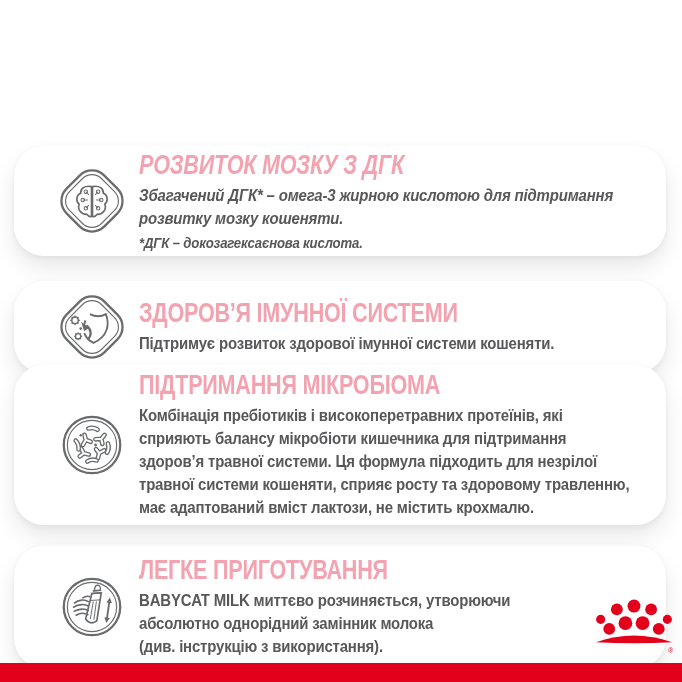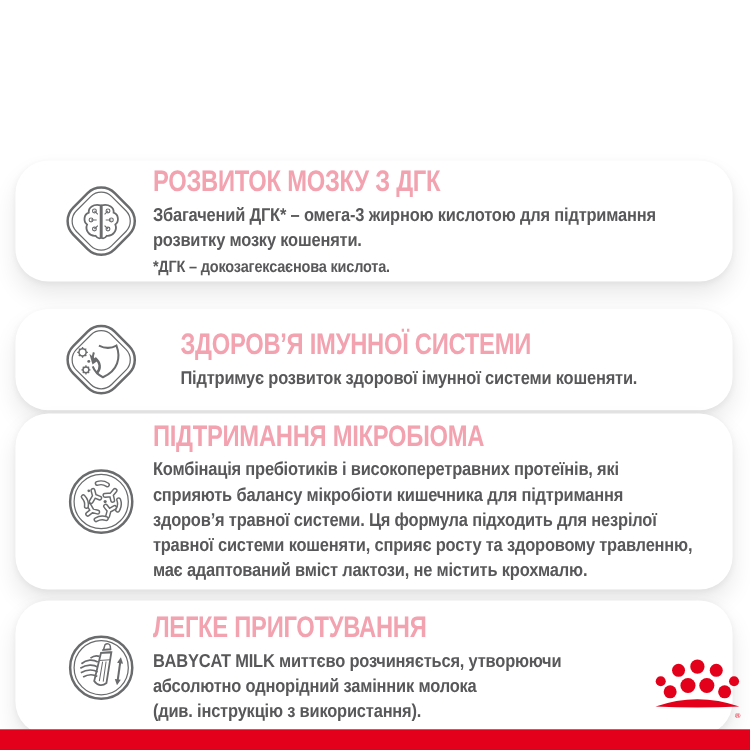--- a/index.html
+++ b/index.html
@@ -22,23 +22,23 @@
   }
 
   
   .card{
     position:absolute;left:14px;width:652px;
     background:#ffffff;border-radius:30px;
     box-shadow:0 12px 22px rgba(0,0,0,.09),0 2px 6px rgba(0,0,0,.05);
     display:flex;align-items:center;
     padding-left:40px;box-sizing:border-box;
   }
-  .c1{top:146px;height:110px;}
-  .c2{top:281px;height:92px;gap:25px;}
-  .c3{top:376px;height:160px;}
+  .c1{top:146px;height:110px;font-style:italic;}
+  .c2{top:281px;height:92px;}
+  .c3{top:365px;height:160px;}
   .c4{top:546px;height:122px;}
 
   .icon-wrap{width:76px;height:76px;flex:0 0 76px;margin-right:9px;}
   .icon-wrap svg{display:block;width:76px;height:76px;}
 
   .content{display:flex;flex-direction:column;}
   .heading{
     margin:0 0 5px 0;white-space:nowrap;
     font-size:27px;line-height:28px;font-weight:700;
     color:#f3a2b0;

